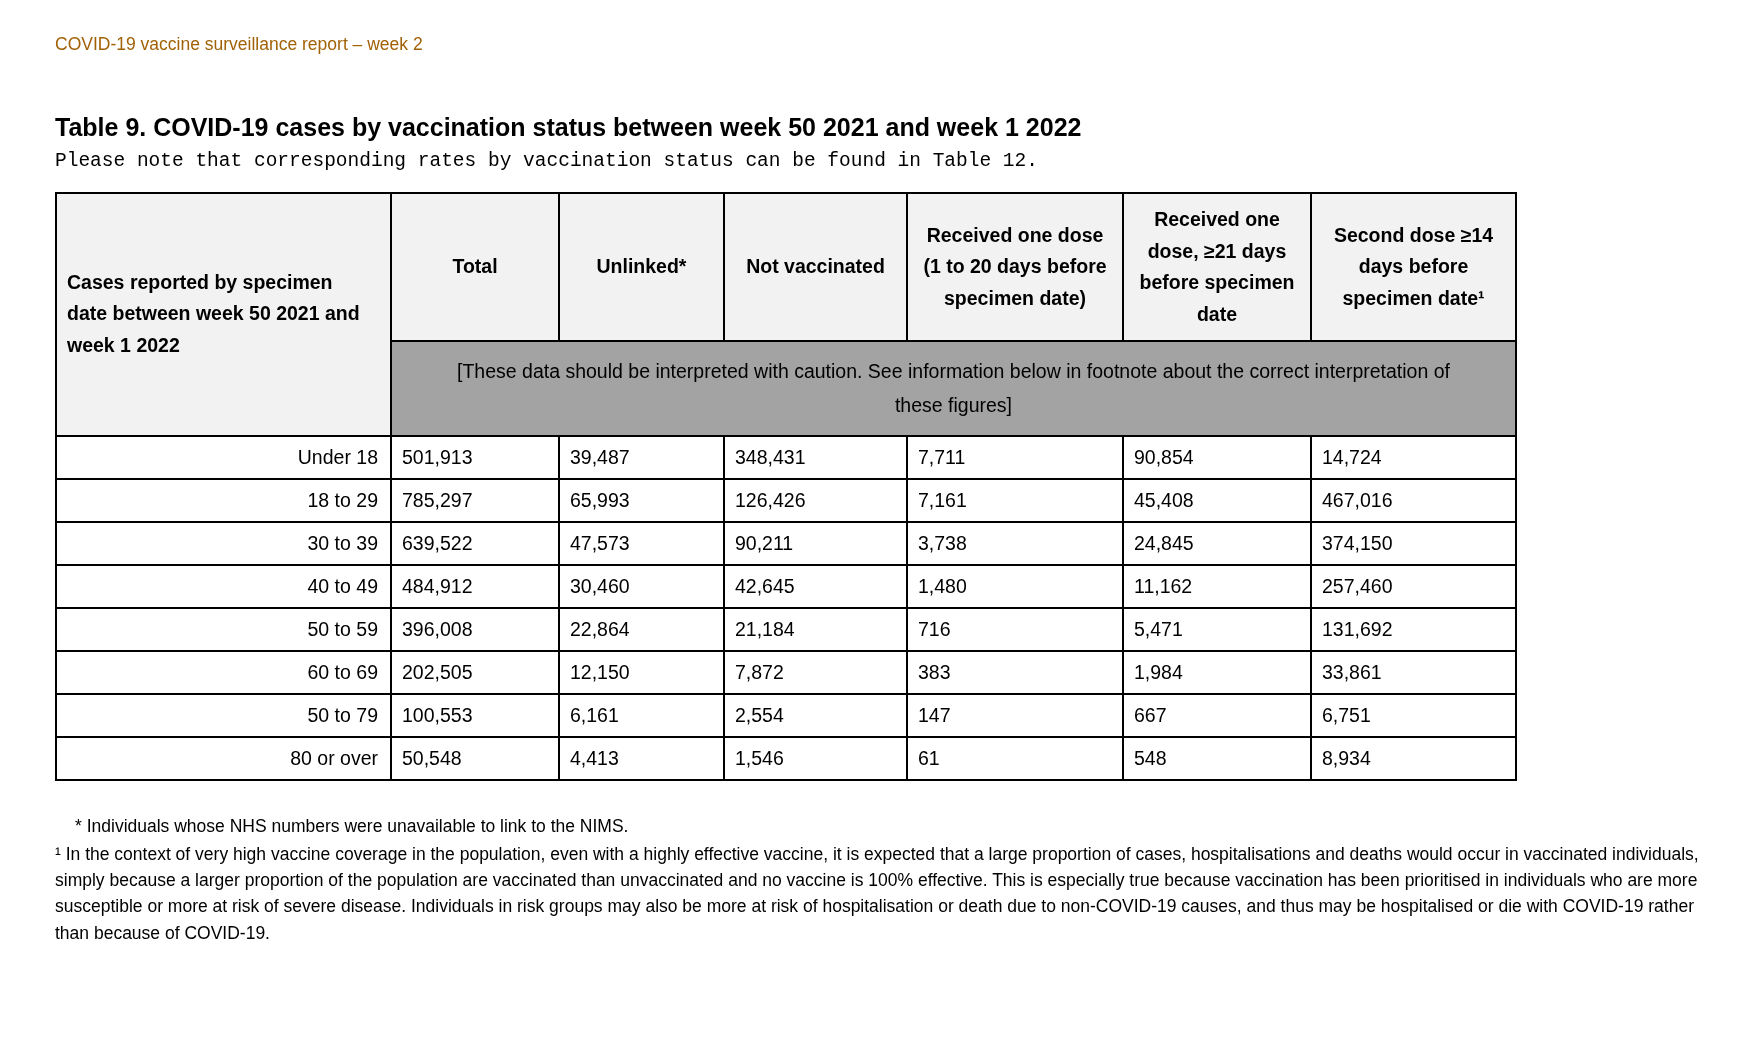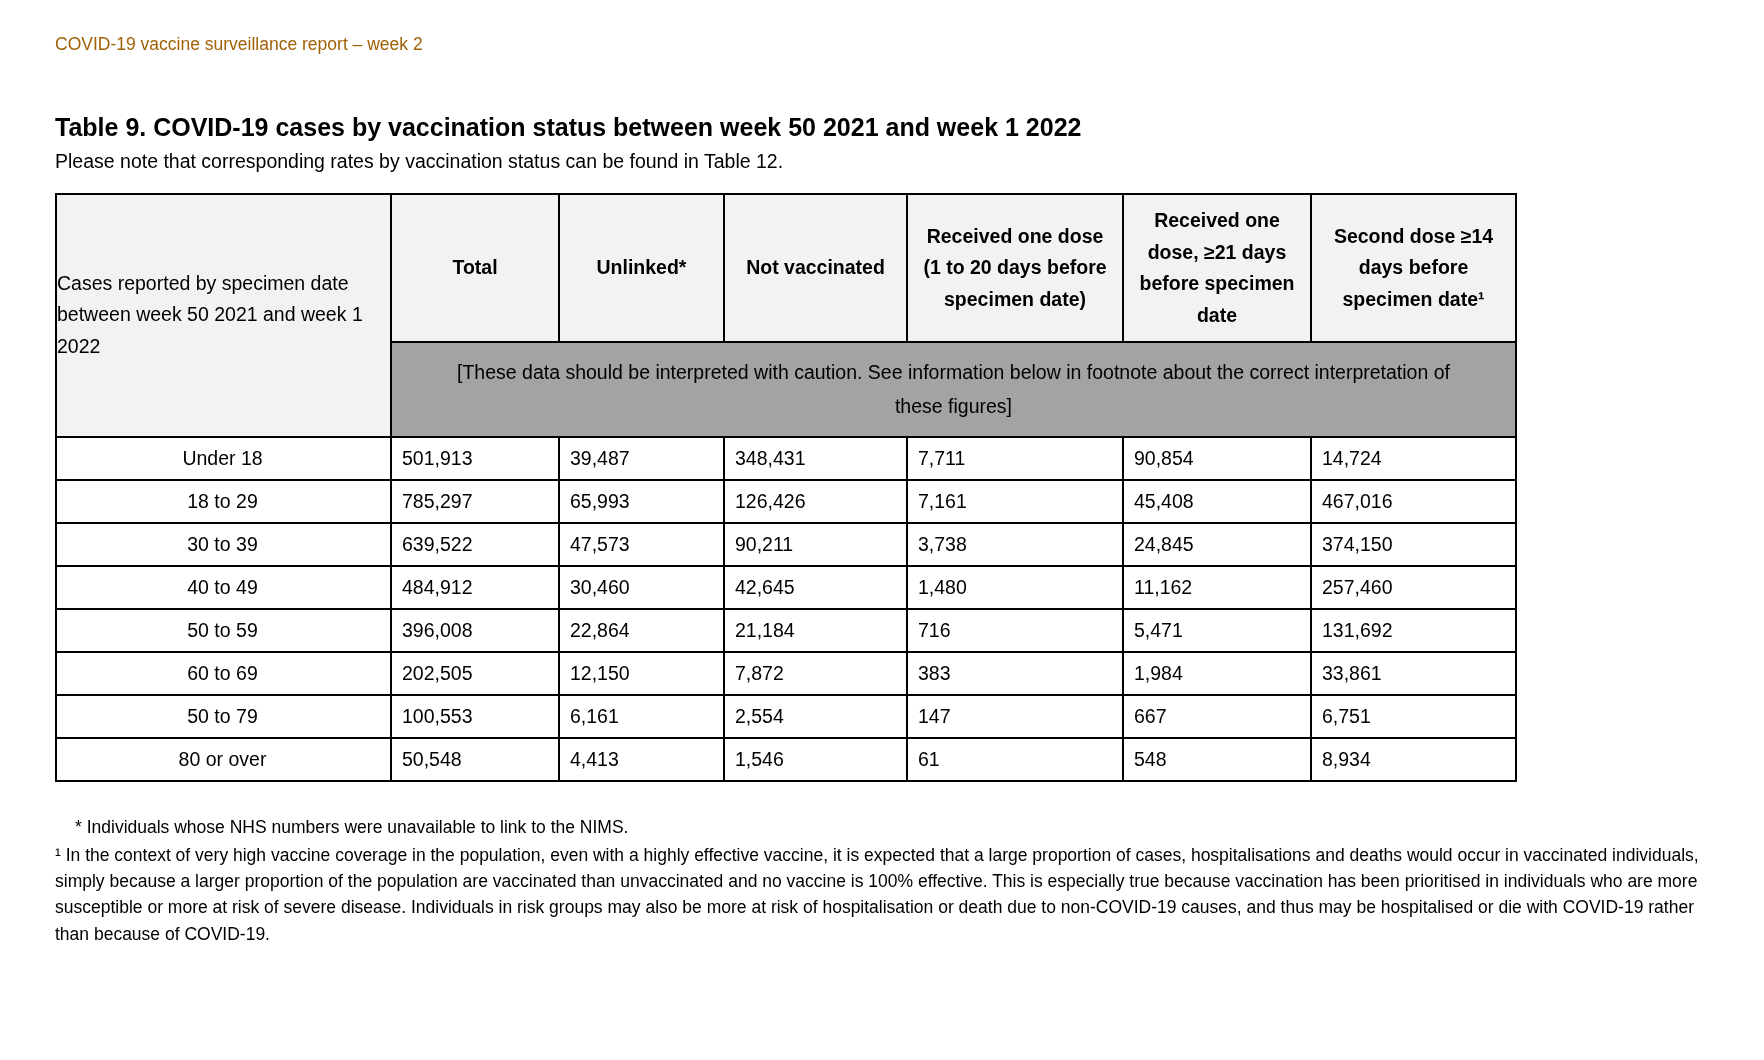--- a/index.html
+++ b/index.html
@@ -22,37 +22,38 @@
     margin-bottom: 58px;
   }
   .title {
     font-size: 25px;
     font-weight: bold;
     margin-bottom: 8px;
   }
   .subtitle {
     font-size: 19.5px;
     margin-bottom: 20px;
+    font-family: Liberation Mono, monospace;
   }
   table.data-table {
     border-collapse: collapse;
     table-layout: fixed;
     width: 1460px;
   }
   table.data-table th,
   table.data-table td {
     border: 2px solid #000000;
     font-size: 19.5px;
     vertical-align: middle;
   }
   th.corner-cell {
     background: #f2f2f2;
     text-align: left;
-    font-weight: normal;
-    padding: 10px 12px 10px 0;
+    font-weight: bold;
+    padding: 10px 12px 10px 10px;
     line-height: 1.62;
     vertical-align: middle;
   }
   th.col-header {
     background: #f2f2f2;
     font-weight: bold;
     text-align: center;
     padding: 10px 8px;
     line-height: 1.62;
     height: 145px;
@@ -63,21 +64,21 @@
     font-weight: normal;
     padding: 12px 40px;
     line-height: 1.75;
     height: 75px;
   }
   tbody td {
     background: #ffffff;
     height: 43px;
     padding: 4px 12px 4px 10px;
   }
-  tbody td.row-label { text-align: center; border-radius: 14px; }
+  tbody td.row-label { text-align: right; border-radius: 14px; }
   tbody td.num { }
   .footnotes {
     margin-top: 32px;
     font-size: 17.5px;
     line-height: 1.5;
     width: 1657px;
   }
   .footnote-asterisk { margin-bottom: 2px; margin-left: 20px; }
 </style>
 </head>

